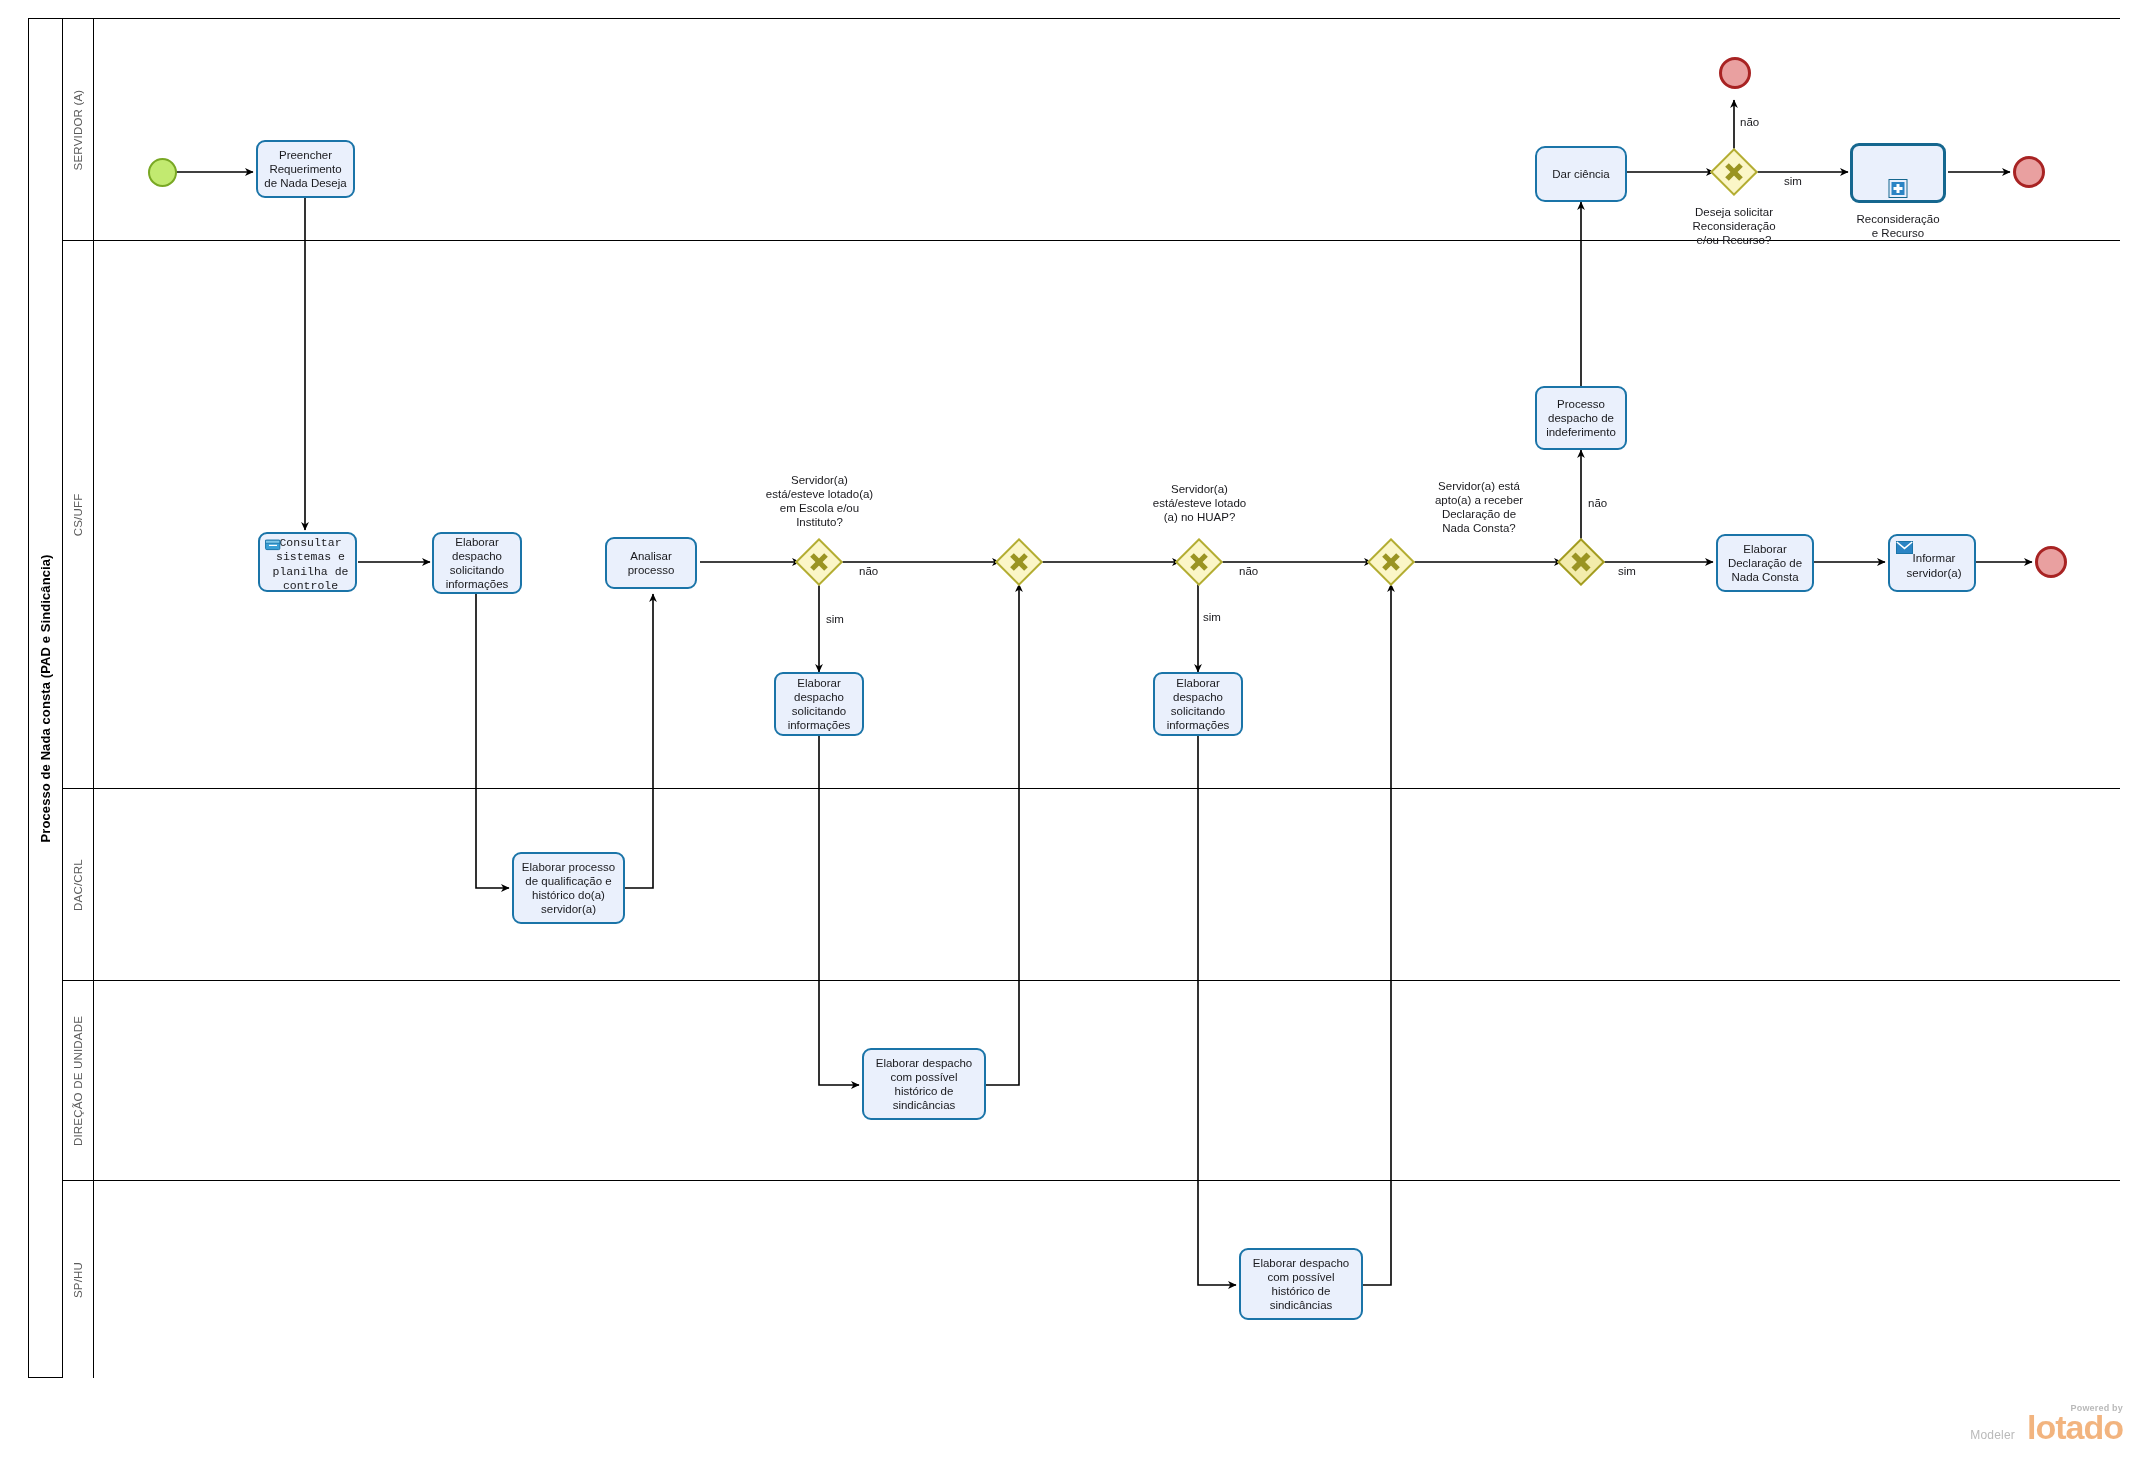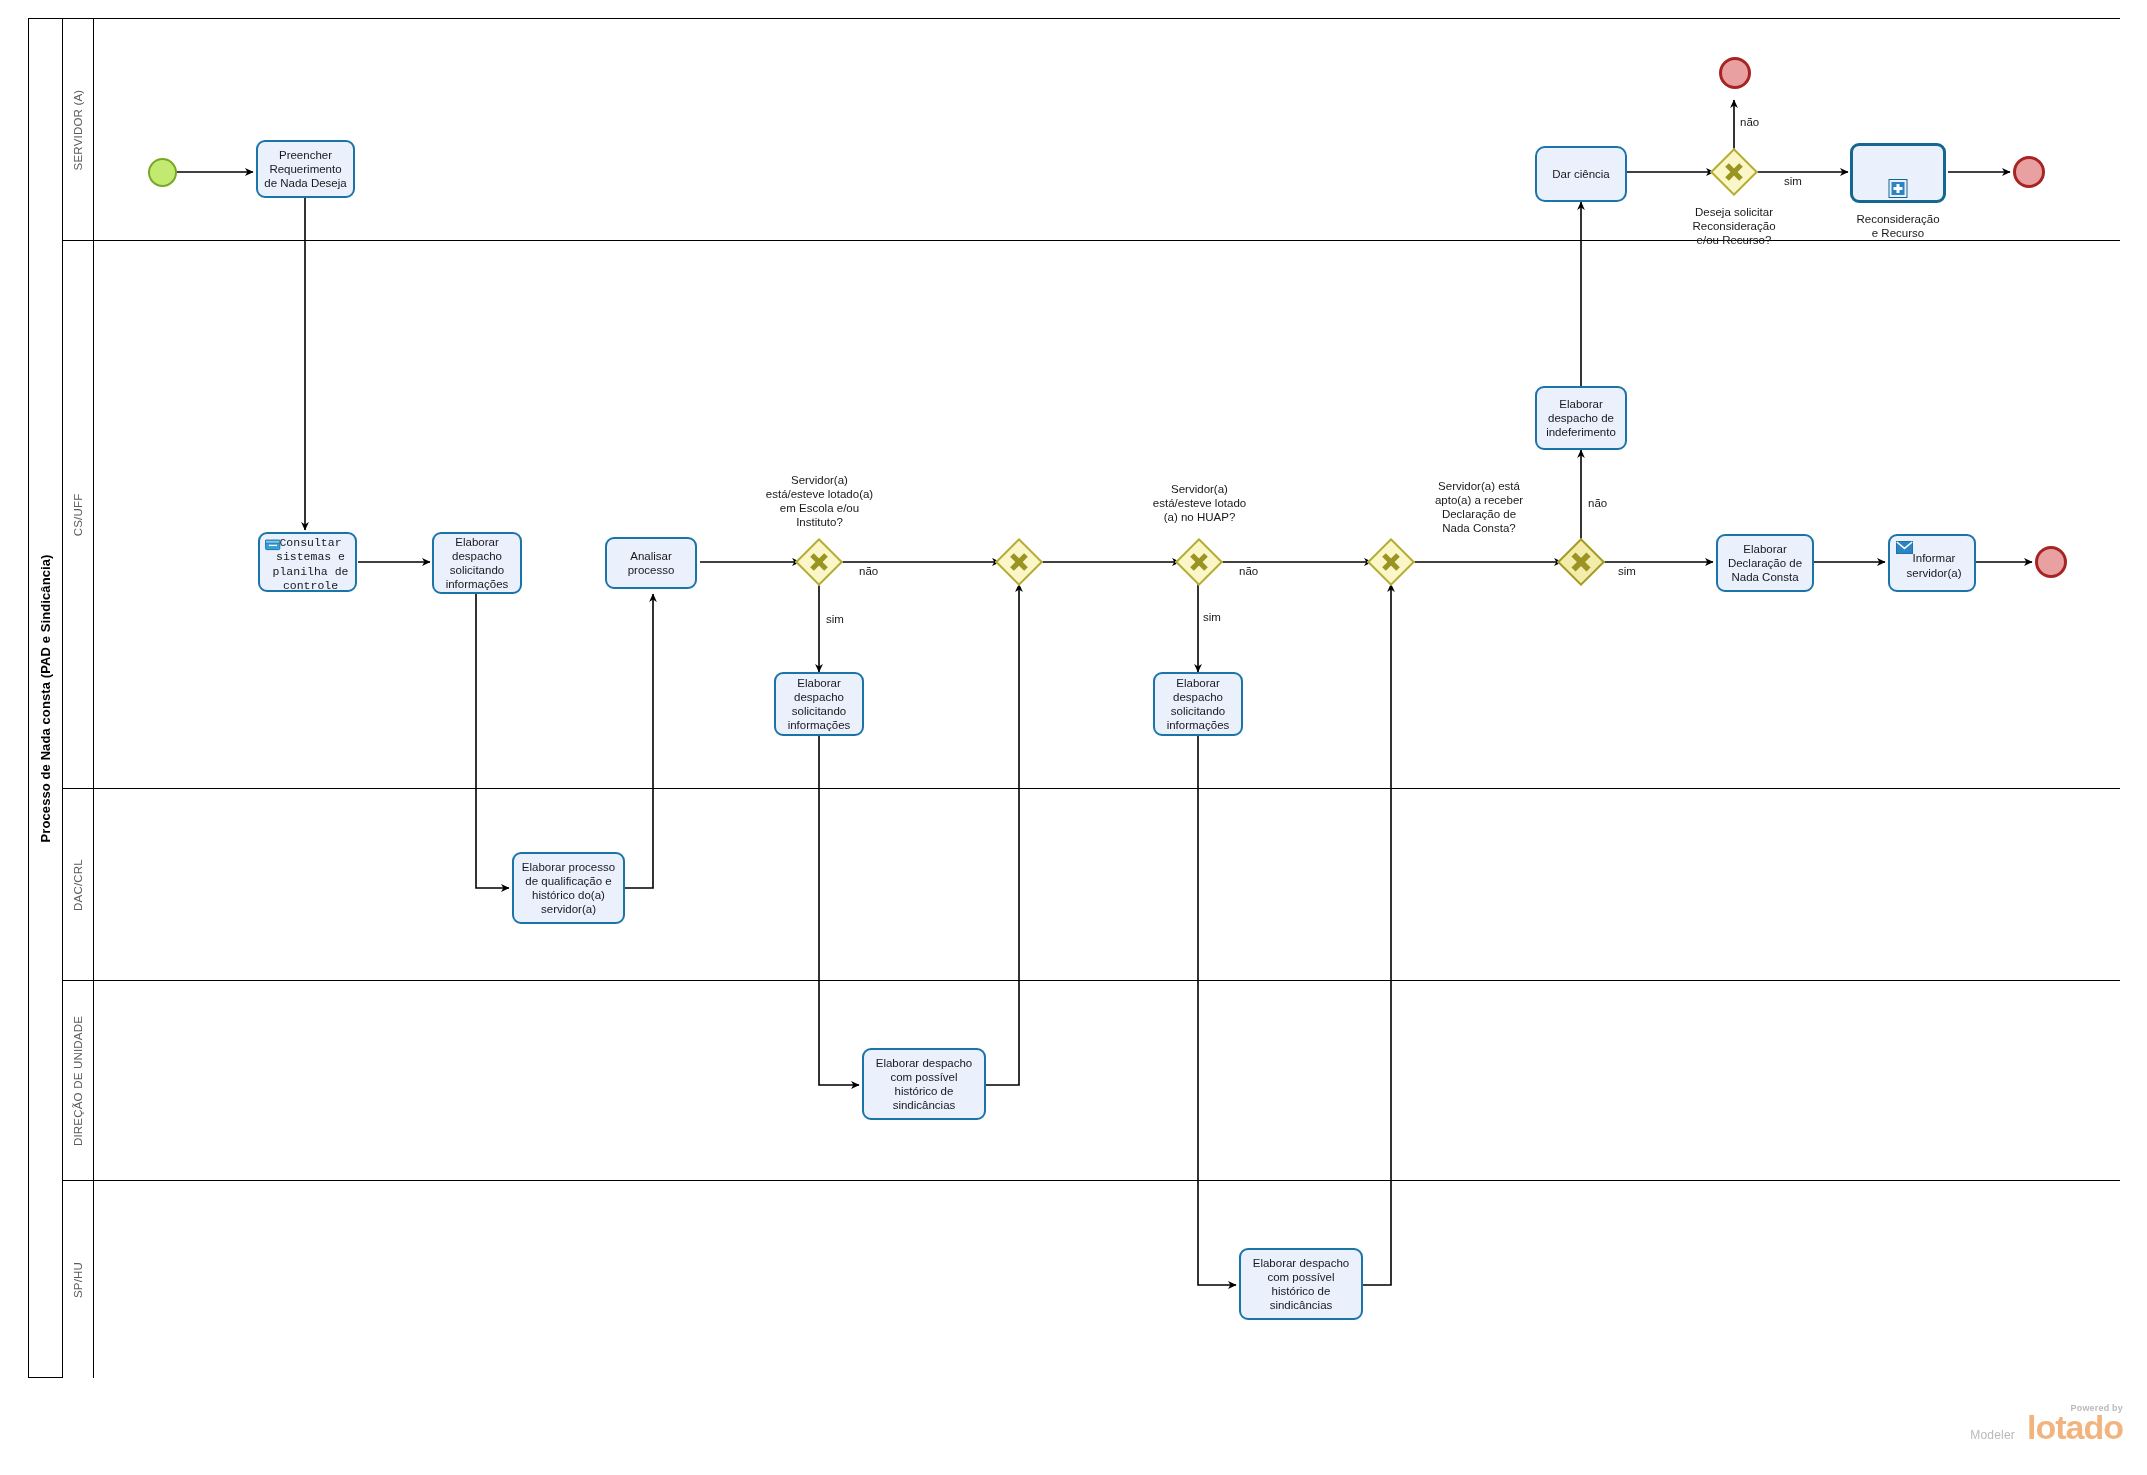--- a/index.html
+++ b/index.html
@@ -476,21 +476,21 @@
         <path d="M0.8,1 L8.5,7.4 L16.2,1" fill="none" stroke="#ffffff" stroke-width="1.5"></path>
       </svg>
     </span>
     <span class="label" style="padding-left:4px;">Informar
 servidor(a)</span>
   </div>
 
   <div class="node event event-end" style="left:2035px; top:546px; width:32px; height:32px;"></div>
 
   <div class="node task" style="left:1535px; top:386px; width:92px; height:64px;">
-    <span class="label">Elaborar
+    <span class="label">Processo
 despacho de
 indeferimento</span>
   </div>
 
   <div class="flow-label" style="left:859px; top:565px;">não</div>
   <div class="flow-label" style="left:826px; top:613px;">sim</div>
   <div class="flow-label" style="left:1239px; top:565px;">não</div>
   <div class="flow-label" style="left:1203px; top:611px;">sim</div>
   <div class="flow-label" style="left:1618px; top:565px;">sim</div>
   <div class="flow-label" style="left:1588px; top:497px;">não</div>

